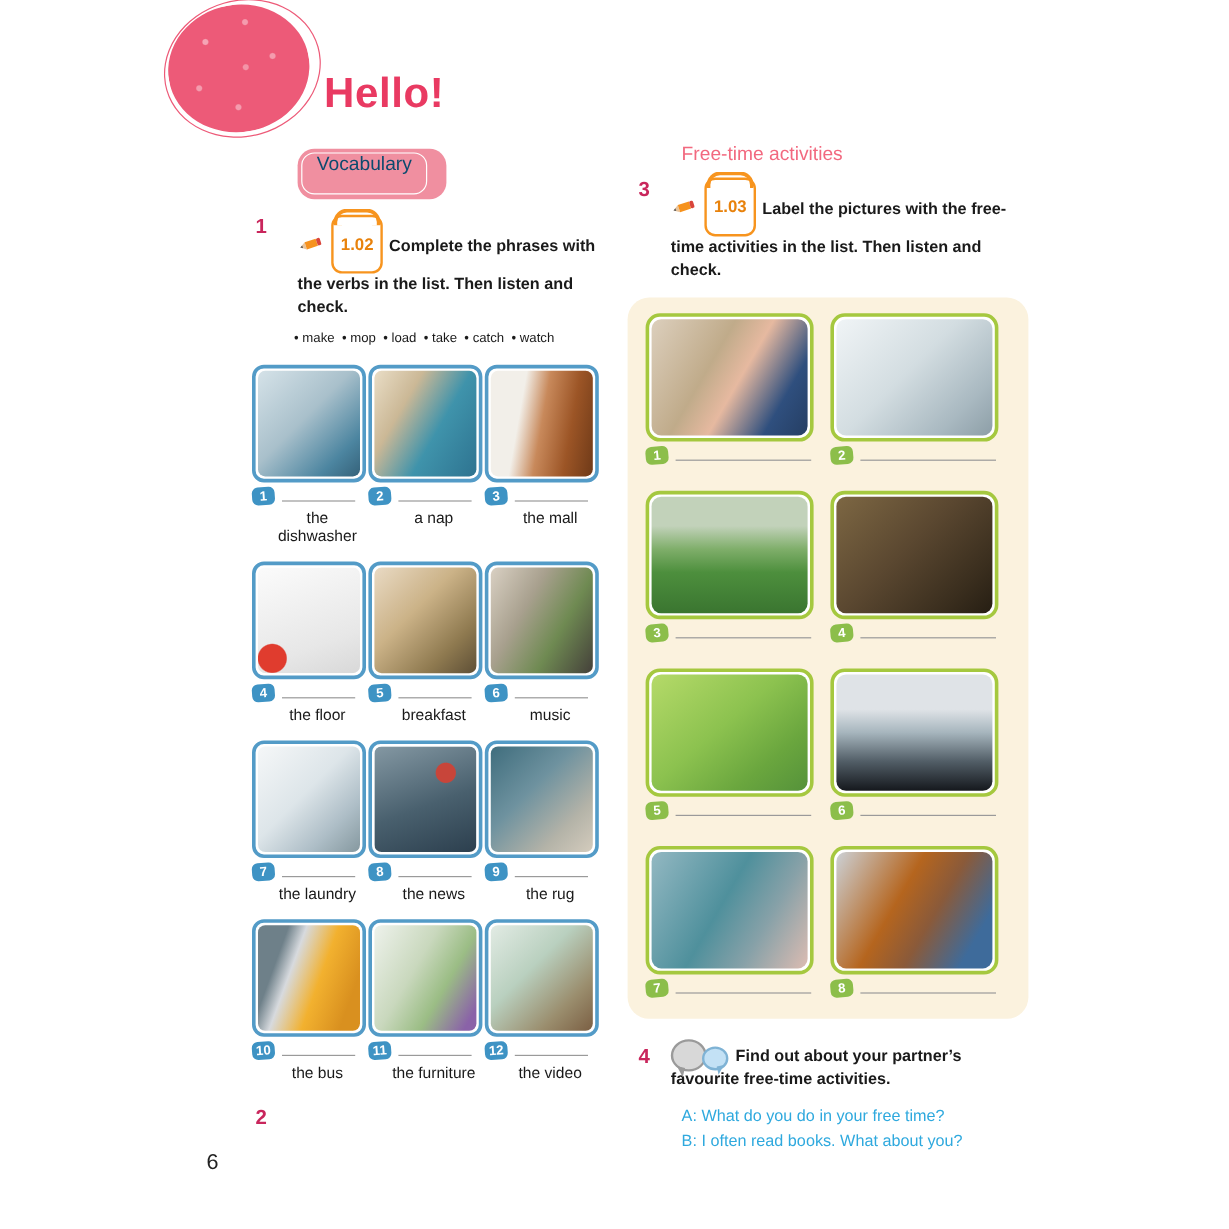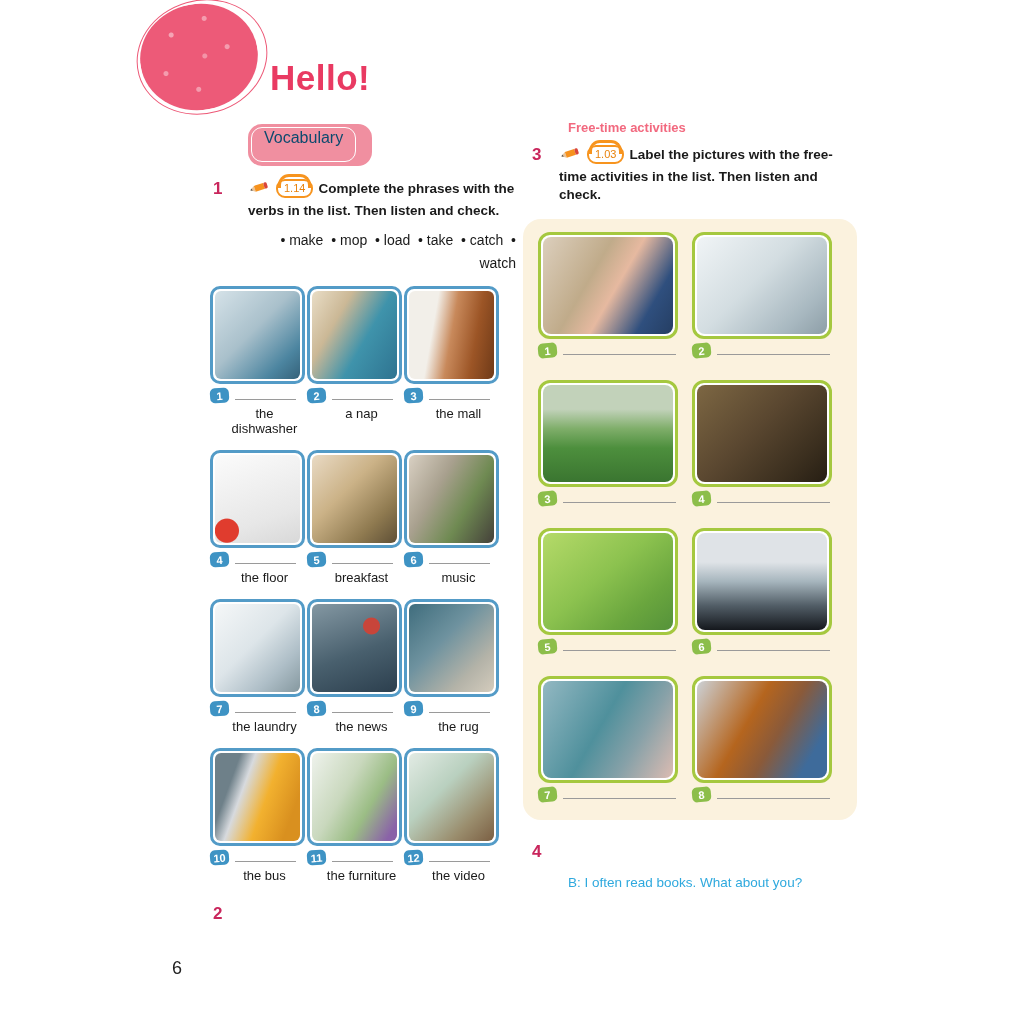--- a/index.html
+++ b/index.html
@@ -23,38 +23,38 @@
 
   .hello{position:absolute;left:270px;top:58px;font-size:35px;font-weight:bold;color:#E93A62;letter-spacing:.5px;}
 
   .col-left{position:absolute;left:210px;top:124px;width:306px;}
   .col-right{position:absolute;left:523px;top:120px;width:334px;}
 
   .vocab-badge{display:inline-block;margin-left:38px;background:#F08FA0;border-radius:14px;
       padding:3px 16px 4px 3px;}
   .vocab-inner{display:inline-block;border:1.5px solid #fff;border-radius:11px;padding:1px 12px 14px;
       color:#0c4a6e;font-size:16px;}
-  .section-heading{margin:13px 0 0 38px;color:#F2697F;font-weight:bold;font-size:13px;}
+  .section-heading{margin:13px 0 0 38px;color:#F2697F;font-weight:normal;font-size:16px;}
   .col-right .section-heading{margin-left:45px;}
 
   .exercise{display:flex;margin-top:13px;}
   .exnum{width:35px;flex:0 0 35px;padding-left:3px;color:#C9265C;font-weight:bold;font-size:17px;}
   .col-right .exnum{width:36px;flex:0 0 36px;padding-left:9px;box-sizing:border-box;}
   .excontent{flex:1;font-size:13.5px;font-weight:bold;line-height:1.38;}
 
   
   .pencil{display:inline-block;vertical-align:-3px;margin-right:4px;}
   .audio{position:relative;display:inline-block;vertical-align:1px;margin:0 5px 0 2px;
-      background:#fff;border:2px solid #F7941E;border-radius:9px;padding:0 6px;
-      color:#E8820C;font-weight:normal;font-size:11px;line-height:15px;}
+      background:#fff;border:2px solid #F7941E;border-radius:9px;padding:15px 6px;
+      color:#E8820C;font-weight:bold;font-size:14px;line-height:15px;}
   .audio::before{content:'';position:absolute;left:0px;right:0px;top:-7px;height:11px;
       border:3px solid #F7941E;border-bottom:none;border-radius:11px 11px 0 0;}
 
   
-  .verbs{margin:9px 0 0 35px;width:271px;text-align:right;font-size:14px;line-height:1.6;}
+  .verbs{margin:9px 0 0 35px;width:271px;text-align:left;font-size:11px;line-height:1.6;}
   .acts{margin:8px 0 0 45px;font-size:13.5px;line-height:1.6;}
 
   
   .grid-left{margin-top:12px;display:grid;grid-template-columns:repeat(3,95px);column-gap:2px;row-gap:13px;}
   .frame{height:88px;border:3px solid #539BC7;border-radius:10px;background:#fff;padding:2px;}
   .ph{width:100%;height:100%;border-radius:6px;}
   .bline{display:flex;align-items:center;margin-top:4px;}
   .nb{width:19px;height:15px;border-radius:5px;background:#3E93C4;color:#fff;font-weight:bold;
       font-size:11px;display:flex;align-items:center;justify-content:center;transform:rotate(-4deg);}
   .line{flex:1;border-bottom:1.5px solid #9a9a9a;height:8px;margin:0 9px 0 6px;}
@@ -127,21 +127,21 @@
     <div class="exercise">
       <div class="exnum">1</div>
       <div class="excontent">
         <span class="pencil"><svg width="22" height="17" viewBox="0 0 24 18">
               <g transform="rotate(-18 12 9)">
                 <path d="M2 9 L7.2 5.6 L7.2 12.4 Z" fill="#E9C49B"></path>
                 <path d="M2 9 L4.2 7.6 L4.2 10.4 Z" fill="#555"></path>
                 <rect x="7.2" y="5.6" width="10.5" height="6.8" fill="#F6921E"></rect>
                 <rect x="17.7" y="5.6" width="3.6" height="6.8" rx="1.4" fill="#D9453A"></rect>
               </g>
-            </svg></span><span class="audio">1.14</span><span>Complete the phrases with the verbs in the list. Then listen and check.</span>
+            </svg></span><span class="audio">1.02</span><span>Complete the phrases with the verbs in the list. Then listen and check.</span>
       </div>
     </div>
 
     <div class="verbs">
       <div>• make &nbsp;• mop &nbsp;• load &nbsp;• take &nbsp;• catch &nbsp;• watch</div>
     </div>
 
     <div class="grid-left">
 
       <div class="cell">
@@ -382,23 +382,30 @@
         <div class="bline">
             <span class="nb nbg">8</span>
             <span class="line"></span>
           </div>
       </div>
 
     </div>
 
     <div class="exercise" style="margin-top:22px;">
       <div class="exnum">4</div>
+      <div class="excontent">
+        <span class="bubbles">
+            <span class="b1"></span>
+            <span class="b2"></span>
+          </span><span>Find out about your partner’s favourite free-time activities.</span>
+      </div>
     </div>
 
     <div class="dialogue">
+      <div>A: What do you do in your free time?</div>
       <div>B: I often read books. What about you?</div>
 
     </div>
 
   </div>
 
   <div class="pagenum">6</div>
 
 </div>
 

